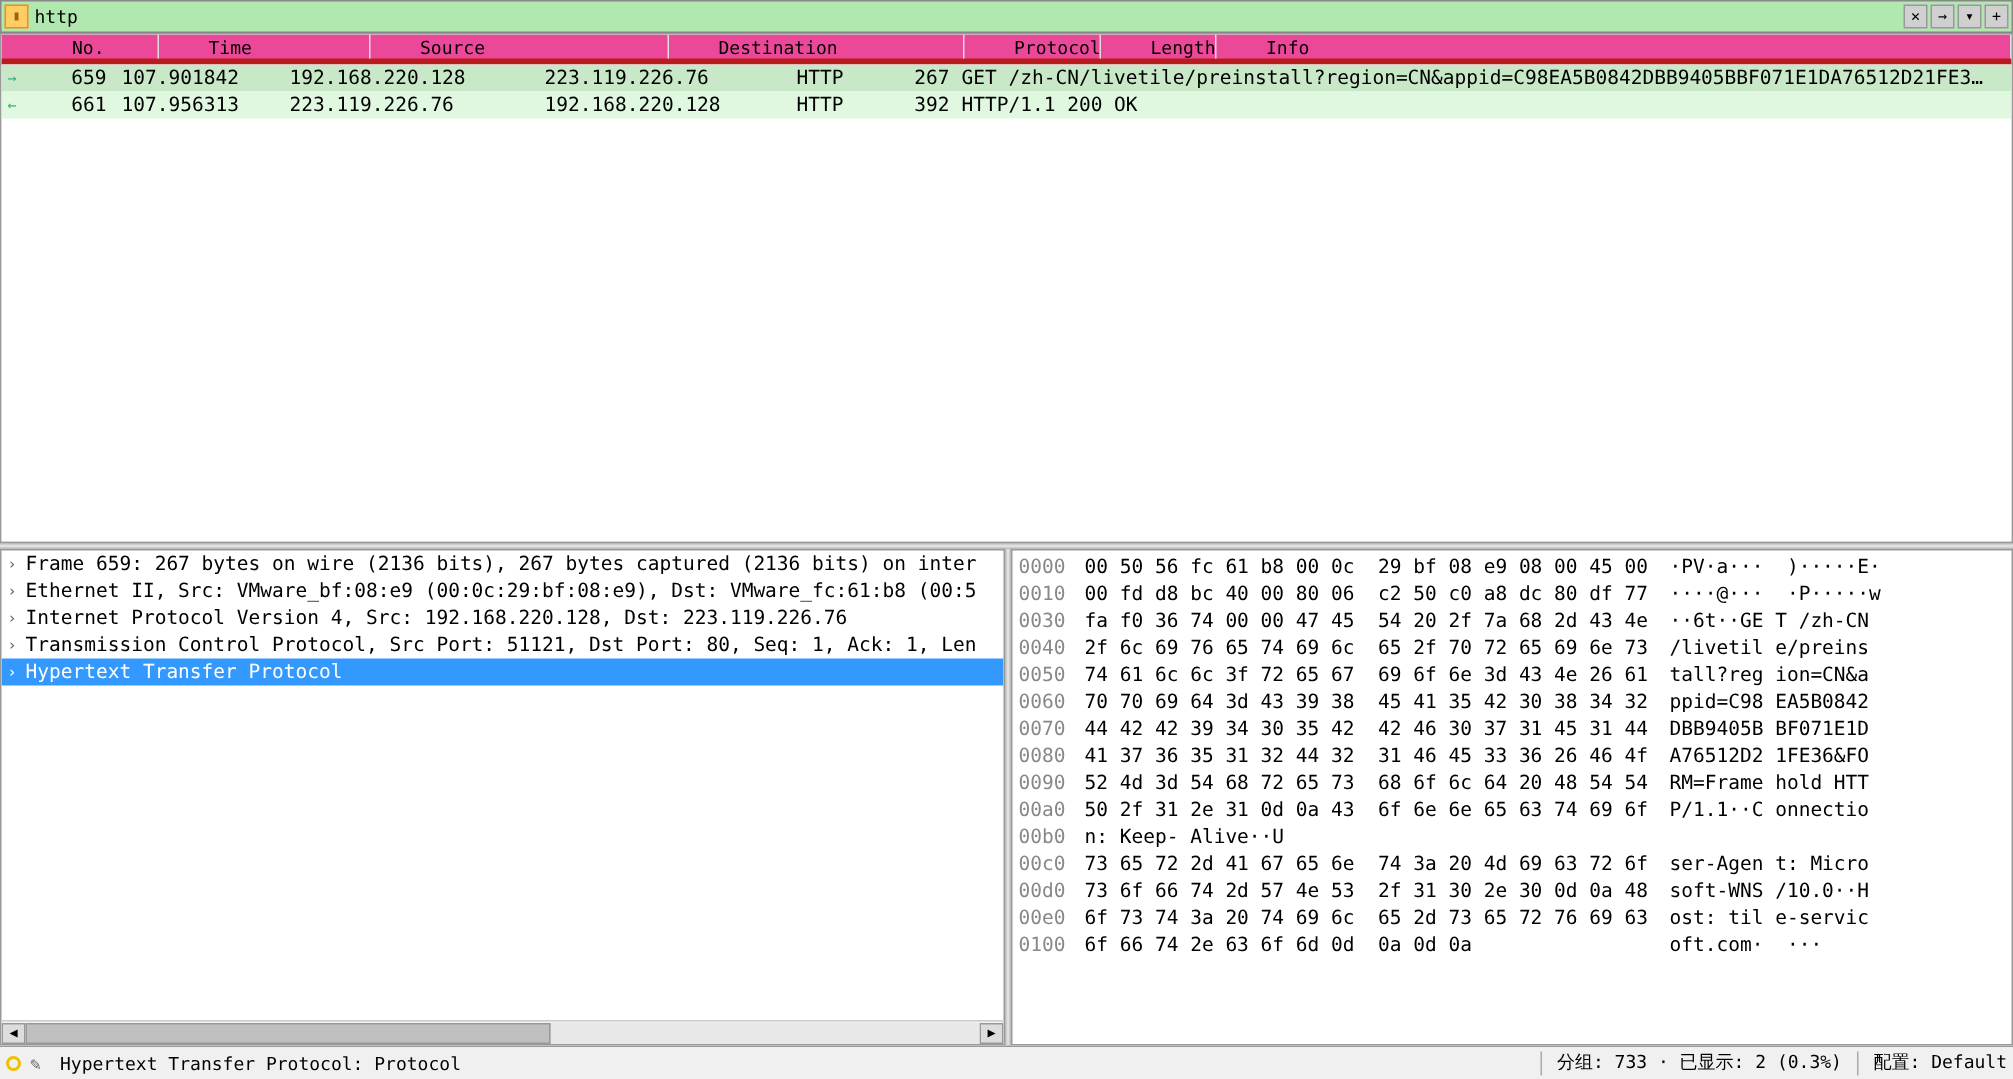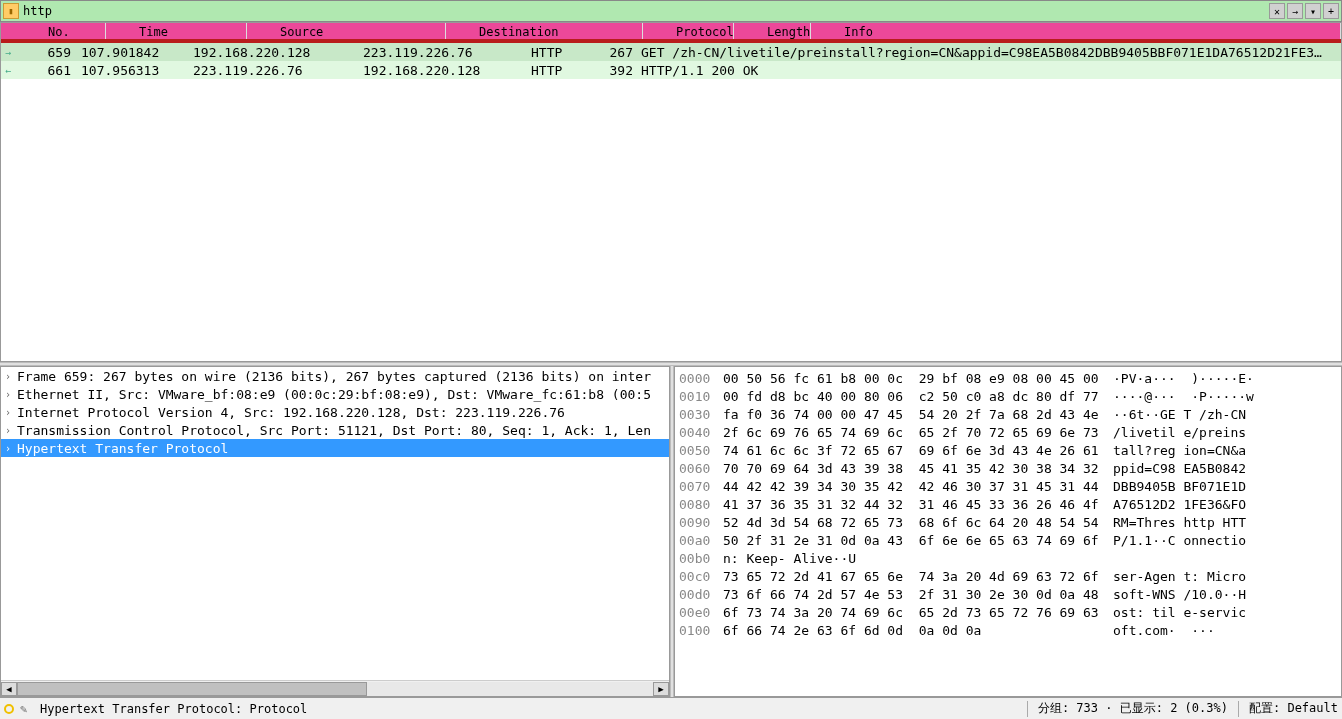--- a/index.html
+++ b/index.html
@@ -355,21 +355,21 @@
 
   <div class="hex-pane" id="hex-pane">
       <div class="hex-row"><span class="hex-offset">0000</span><span class="hex-bytes">00 50 56 fc 61 b8 00 0c  29 bf 08 e9 08 00 45 00</span><span class="hex-ascii">·PV·a···  )·····E·</span></div>
       <div class="hex-row"><span class="hex-offset">0010</span><span class="hex-bytes">00 fd d8 bc 40 00 80 06  c2 50 c0 a8 dc 80 df 77</span><span class="hex-ascii">····@···  ·P·····w</span></div>
       <div class="hex-row"><span class="hex-offset">0030</span><span class="hex-bytes">fa f0 36 74 00 00 47 45  54 20 2f 7a 68 2d 43 4e</span><span class="hex-ascii">··6t··GE T /zh-CN</span></div>
       <div class="hex-row"><span class="hex-offset">0040</span><span class="hex-bytes">2f 6c 69 76 65 74 69 6c  65 2f 70 72 65 69 6e 73</span><span class="hex-ascii">/livetil e/preins</span></div>
       <div class="hex-row"><span class="hex-offset">0050</span><span class="hex-bytes">74 61 6c 6c 3f 72 65 67  69 6f 6e 3d 43 4e 26 61</span><span class="hex-ascii">tall?reg ion=CN&amp;a</span></div>
       <div class="hex-row"><span class="hex-offset">0060</span><span class="hex-bytes">70 70 69 64 3d 43 39 38  45 41 35 42 30 38 34 32</span><span class="hex-ascii">ppid=C98 EA5B0842</span></div>
       <div class="hex-row"><span class="hex-offset">0070</span><span class="hex-bytes">44 42 42 39 34 30 35 42  42 46 30 37 31 45 31 44</span><span class="hex-ascii">DBB9405B BF071E1D</span></div>
       <div class="hex-row"><span class="hex-offset">0080</span><span class="hex-bytes">41 37 36 35 31 32 44 32  31 46 45 33 36 26 46 4f</span><span class="hex-ascii">A76512D2 1FE36&amp;FO</span></div>
-      <div class="hex-row"><span class="hex-offset">0090</span><span class="hex-bytes">52 4d 3d 54 68 72 65 73  68 6f 6c 64 20 48 54 54</span><span class="hex-ascii">RM=Thres http HTT</span></div>
+      <div class="hex-row"><span class="hex-offset">0090</span><span class="hex-bytes">52 4d 3d 54 68 72 65 73  68 6f 6c 64 20 48 54 54</span><span class="hex-ascii">RM=Frame hold HTT</span></div>
       <div class="hex-row"><span class="hex-offset">00a0</span><span class="hex-bytes">50 2f 31 2e 31 0d 0a 43  6f 6e 6e 65 63 74 69 6f</span><span class="hex-ascii">P/1.1··C onnectio</span></div>
       <div class="hex-row"><span class="hex-offset">00b0</span><span class="hex-ascii">n: Keep- Alive··U</span></div>
       <div class="hex-row"><span class="hex-offset">00c0</span><span class="hex-bytes">73 65 72 2d 41 67 65 6e  74 3a 20 4d 69 63 72 6f</span><span class="hex-ascii">ser-Agen t: Micro</span></div>
       <div class="hex-row"><span class="hex-offset">00d0</span><span class="hex-bytes">73 6f 66 74 2d 57 4e 53  2f 31 30 2e 30 0d 0a 48</span><span class="hex-ascii">soft-WNS /10.0··H</span></div>
       <div class="hex-row"><span class="hex-offset">00e0</span><span class="hex-bytes">6f 73 74 3a 20 74 69 6c  65 2d 73 65 72 76 69 63</span><span class="hex-ascii">ost: til e-servic</span></div>
       <div class="hex-row"><span class="hex-offset">0100</span><span class="hex-bytes">6f 66 74 2e 63 6f 6d 0d  0a 0d 0a</span><span class="hex-ascii">oft.com·  ···</span></div>
     </div>
 
 </div>
 

